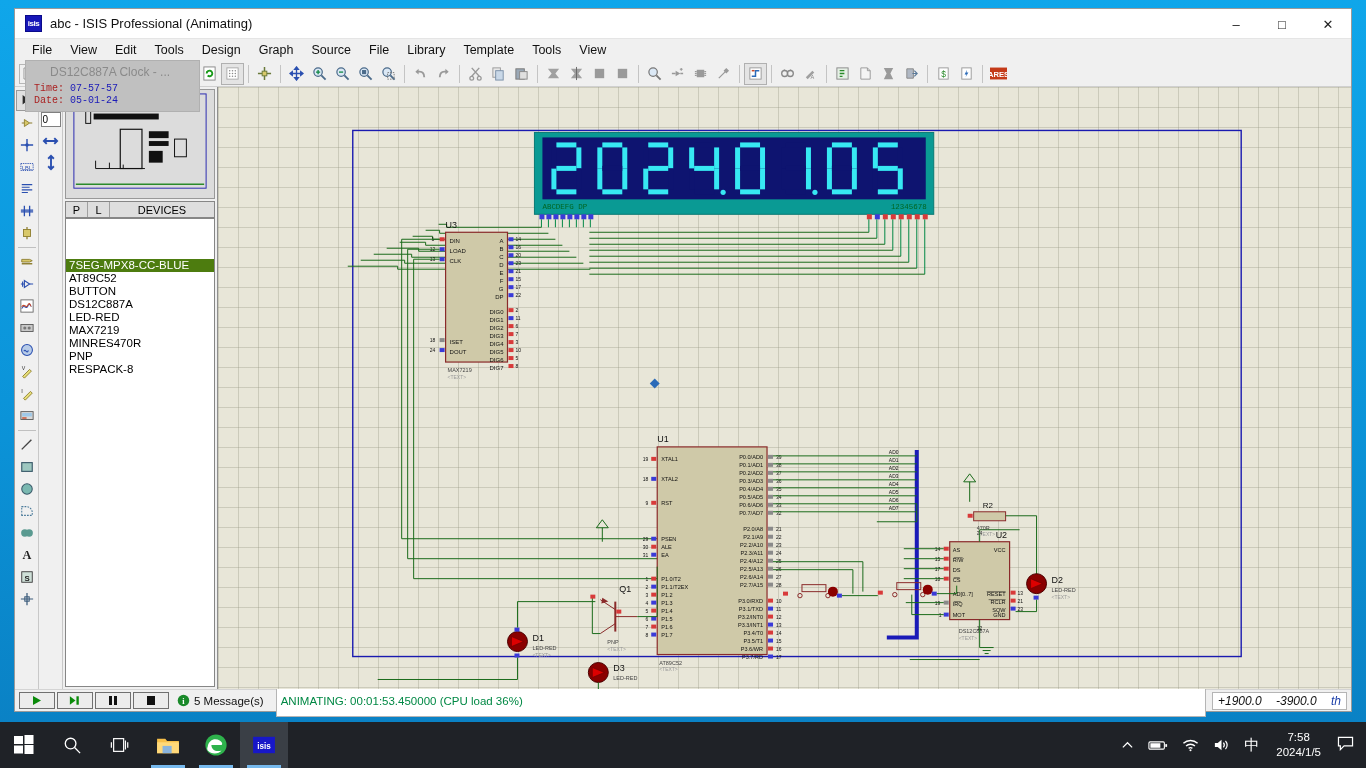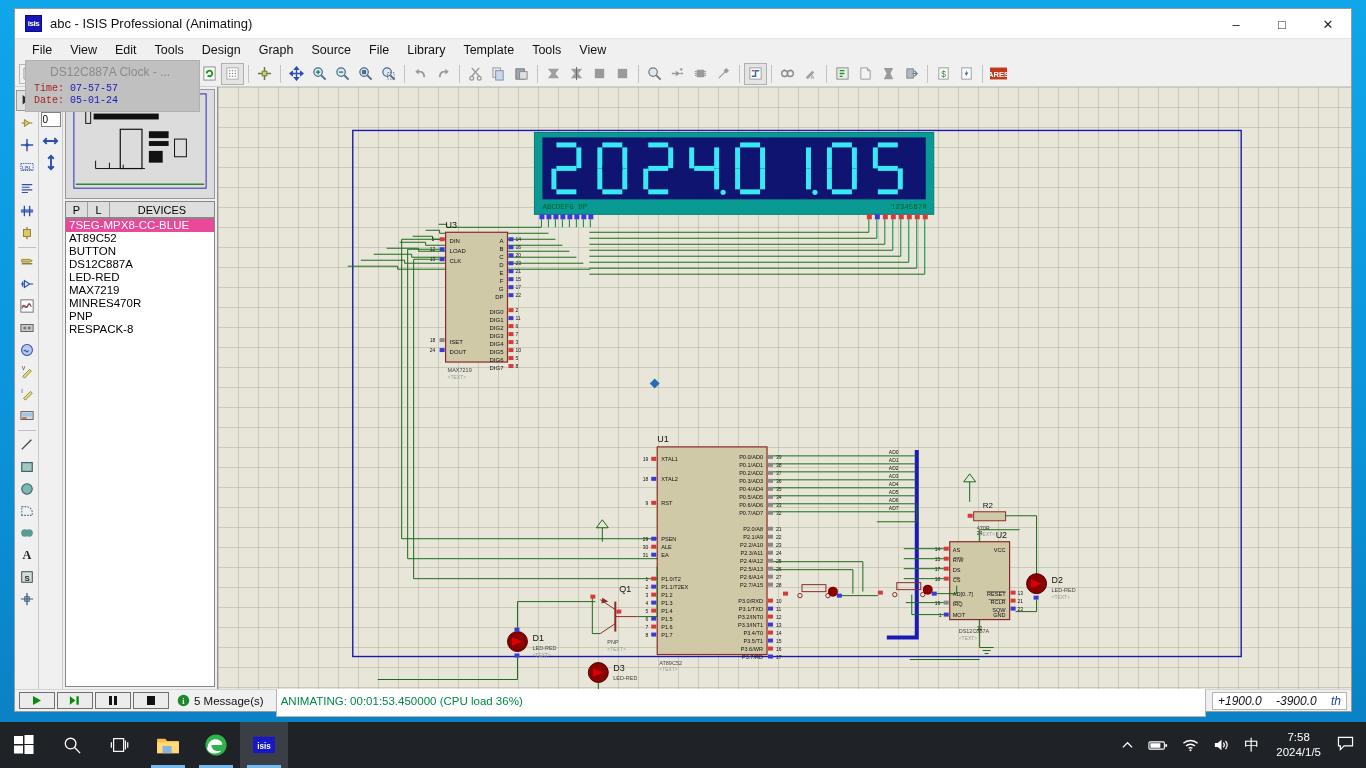--- a/index.html
+++ b/index.html
@@ -108,21 +108,21 @@
   #preview { height:110px; background:#ddd; border:1px solid #999; margin:2px;
              position:relative; overflow:hidden; }
   #devlist-header { display:flex; height:17px; border:1px solid #868686; margin:0 2px;
                     background:#dedede; align-items:center; font-size:11px; }
   .dh { border-right:1px solid #a0a0a0; height:100%; display:flex; align-items:center;
         justify-content:center; font-weight:normal; }
   #devlist { flex:1; background:#fff; border:1px solid #868686; margin:0 2px 2px;
              overflow:hidden; }
   .dev-row { height:13px; font-size:11.5px; padding-left:3px; color:#000; line-height:13px;
              white-space:nowrap; }
-  .dev-row.sel { background:#ec4899; color:#fff; }
+  .dev-row.sel { background:#4d7c0f; color:#fff;margin-top:40px; }
 
   
   #canvas-wrap { flex:1; position:relative; background:#d5d2c0; overflow:hidden; }
   #canvas {
     position:absolute; left:0; top:0; right:0; bottom:0;
     background-color:#e8e6d8;
     background-image:
       linear-gradient(to right, rgba(150,150,130,.35) 1px, transparent 1px),
       linear-gradient(to bottom, rgba(150,150,130,.35) 1px, transparent 1px);
     background-size: 20px 20px;

